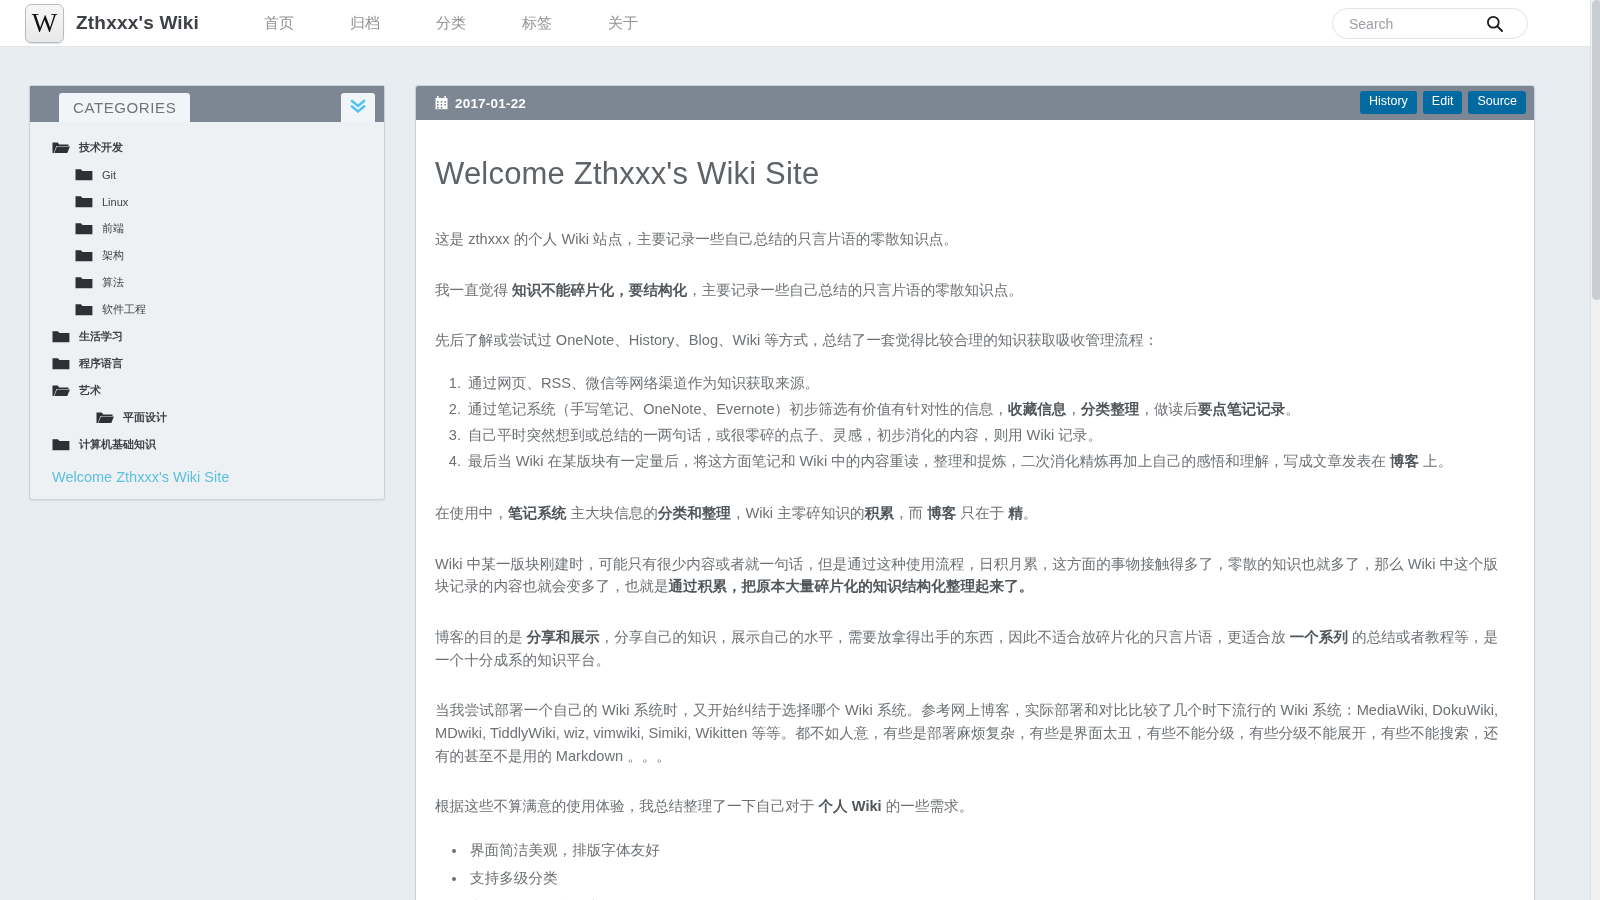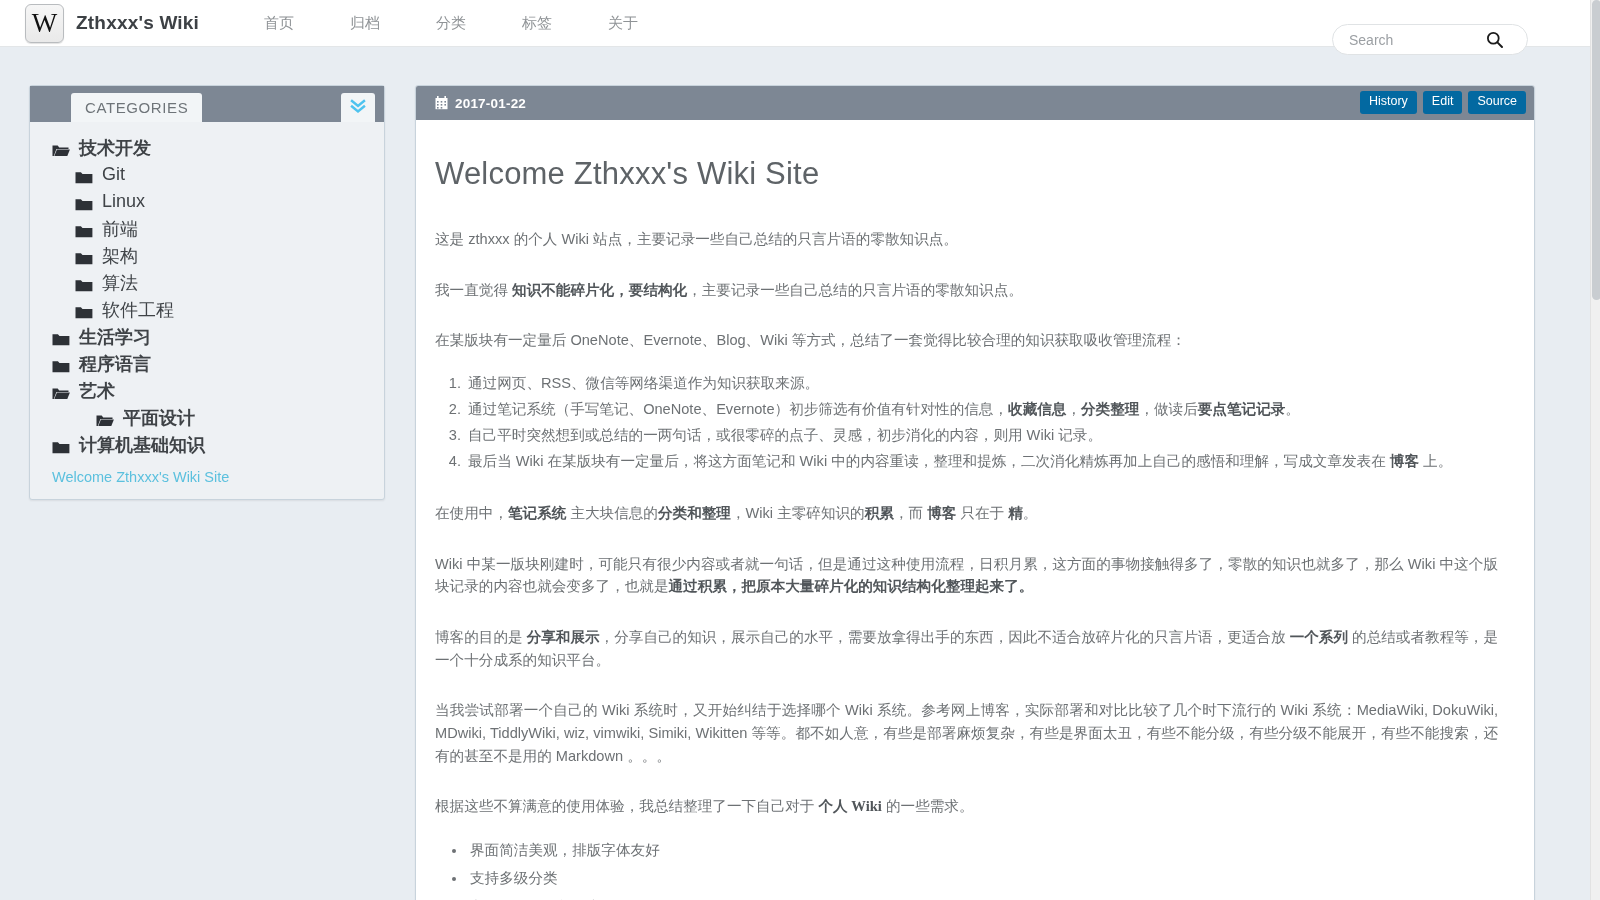--- a/index.html
+++ b/index.html
@@ -36,21 +36,21 @@
     letter-spacing: .2px;
   }
   .nav-links { display: flex; margin-left: 37px; }
   .nav-link {
     font-size: 15px; color: #8f9396;
     padding: 0 14px; margin: 0 14px;
     cursor: pointer; white-space: nowrap;
   }
 
   .search-wrap {
-    position: absolute; right: 62px; top: 24px;
+    position: absolute; right: 62px; top: 8px;
     width: 196px; height: 31px;
     border: 1px solid #e0e3e5; border-radius: 16px;
     background: #fff;
     display: flex; align-items: center;
   }
   .search-input {
     border: 0; outline: 0; background: transparent;
     font-family: "Liberation Sans", sans-serif;
     font-size: 14px; color: #555;
     padding-left: 16px; width: 150px; height: 28px;
@@ -73,21 +73,20 @@
     border: 1px solid #c8d3dc;
     border-radius: 3px;
     box-shadow: 0 1px 2px rgba(0,0,0,.07);
     padding-bottom: 14px;
   }
   .sidebar-tabbar {
     height: 36px;
     background: #7d8794;
     display: flex; align-items: flex-end;
     position: relative;
-    padding-left: 12px;
   }
   .sidebar-tab {
     margin-left: 29px;
     background: #f2f5f7;
     color: #6e7479;
     font-size: 15px;
     letter-spacing: .6px;
     padding: 6px 14px 7px 14px;
     border-radius: 3px 3px 0 0;
     height: 29px;
@@ -100,21 +99,21 @@
     border-radius: 3px 3px 0 0;
     display: flex; align-items: center; justify-content: center;
     cursor: pointer;
   }
   .chev { display: block; }
 
   .cat-list { padding: 12px 0 0 0; margin: 0; list-style: none; }
   .cat-item {
     display: flex; align-items: center;
     height: 27px;
-    font-size: 18px;
+    font-size: 11px;
     color: #3f4347;
     cursor: pointer;
     padding-left: 22px;
   }
   .cat-item.lvl1 { padding-left: 22px; font-weight: bold; }
   .cat-item.lvl2 { padding-left: 45px; }
   .cat-item.lvl3 { padding-left: 66px; font-weight: bold; }
   .cat-item.leaf { padding-left: 88px; color: #5bc0de; }
   .folder {
     width: 18px; height: 13px; margin-right: 9px;
@@ -169,21 +168,21 @@
     color: #5e6367;
     letter-spacing: .2px;
   }
   .article p {
     margin: 28px 0 0 0;
     font-size: 14.6px; line-height: 1.55;
     color: #6d7174;
     text-align: justify;
   }
   .article p.first { margin-top: 36px; }
-  .article b, .article strong { color: #51565a; font-weight: bold; font-family: Liberation Serif, serif; }
+  .article b, .article strong { color: #51565a; font-weight: bold; }
   .article ol, .article ul {
     margin: 18px 0 0 0;
     padding-left: 30px;
     color: #6d7174;
     font-size: 14.6px;
     line-height: 1.79;
   }
   .article ol li, .article ul li { padding-left: 3px; }
   .article ul { list-style: disc; padding-left: 32px; line-height: 1.95; }
 
@@ -382,21 +381,21 @@
 
       <p class="first">
         <span>这是 zthxxx 的个人 Wiki 站点，主要记录一些自己总结的只言片语的零散知识点。</span>
       </p>
 
       <p>
         <span>我一直觉得 </span><b>知识不能碎片化，要结构化</b><span>，主要记录一些自己总结的只言片语的零散知识点。</span>
       </p>
 
       <p>
-        <span>在某版块有一定量后 OneNote、Evernote、Blog、Wiki 等方式，总结了一套觉得比较合理的知识获取吸收管理流程：</span>
+        <span>先后了解或尝试过 OneNote、History、Blog、Wiki 等方式，总结了一套觉得比较合理的知识获取吸收管理流程：</span>
       </p>
 
       <ol>
         <li>
           <span>通过网页、RSS、微信等网络渠道作为知识获取来源。</span>
         </li>
         <li>
           <span>通过笔记系统（手写笔记、OneNote、Evernote）初步筛选有价值有针对性的信息，</span><b>收藏信息</b><span>，</span><b>分类整理</b><span>，做读后</span><b>要点笔记记录</b><span>。</span>
         </li>
         <li>

